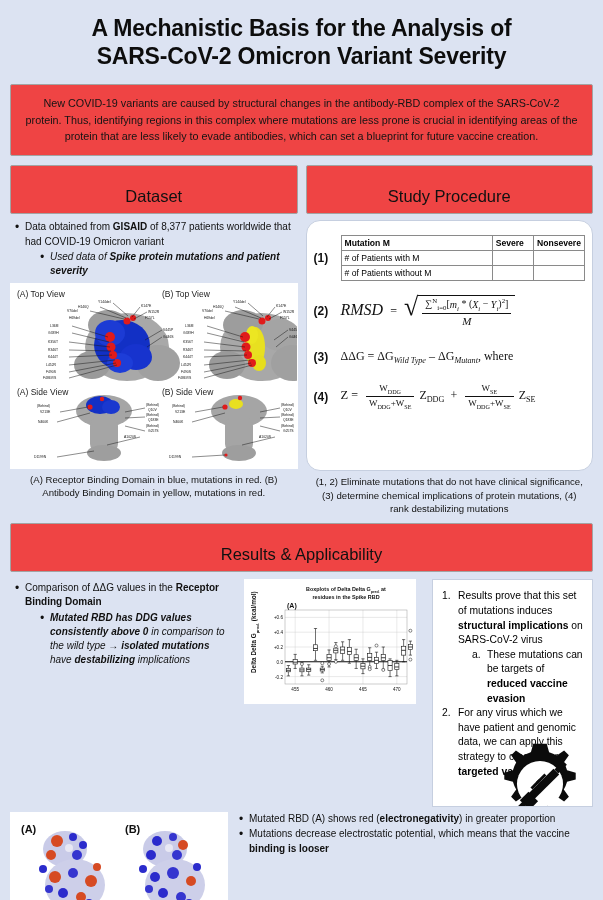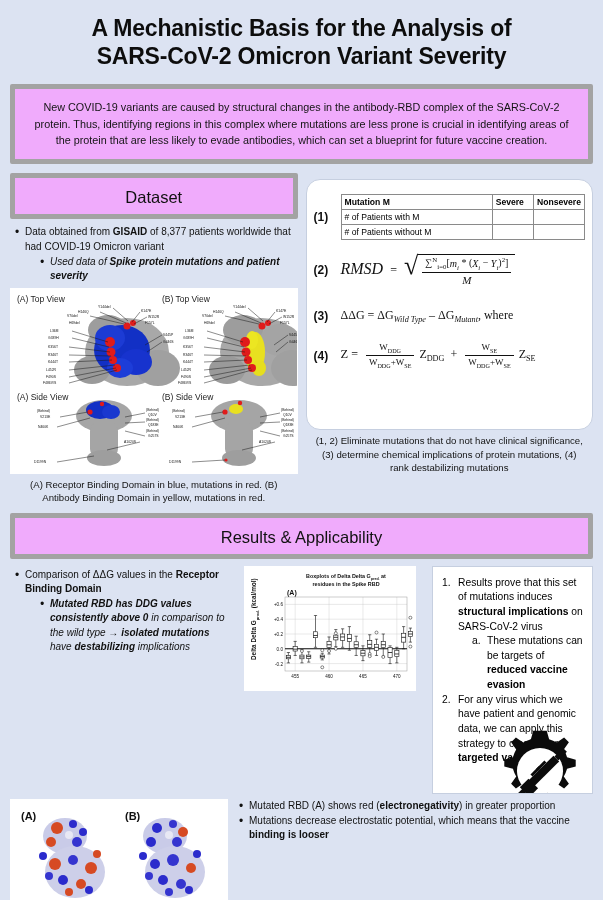--- a/index.html
+++ b/index.html
@@ -19,22 +19,22 @@
   .title-line {
     font-size: 23px;
     font-weight: bold;
     color: #0d0d0d;
     line-height: 1.22;
     letter-spacing: -0.2px;
   }
 
   
   .greenbox {
-    background: #f0abfc;
-    border: 5px solid #a3a3a3;
+    background: #ef4444;
+    border: 1px solid #a3a3a3;
     border-radius: 2px;
   }
   .abstract {
     margin: 6px 10px 0 10px;
     padding: 10px 14px 11px 14px;
     text-align: center;
     font-size: 10.8px;
     line-height: 1.52;
     color: #141414;
   }
@@ -42,21 +42,21 @@
   
   .cols {
     display: flex;
     gap: 8px;
     margin: 9px 10px 0 10px;
   }
   .col { flex: 1 1 0; min-width: 0; }
 
   .section-header {
     text-align: center;
-    padding: 10px 4px 8px 4px;
+    padding: 21px 4px 8px 4px;
     font-size: 16.5px;
     color: #111;
     line-height: 1.1;
   }
 
   .bullets {
     margin-top: 6px;
     font-size: 10px;
     line-height: 1.42;
     color: #111;
@@ -393,20 +393,21 @@
               <text x="157" y="173">D1199N</text>
             </g>
           </g>
         </svg>
       </div>
 
       <div class="caption">(A) Receptor Binding Domain in blue, mutations in red. (B) Antibody Binding Domain in yellow, mutations in red.</div>
     </div>
 
     <div class="col">
+      <div class="greenbox section-header">Study Procedure</div>
 
       <div class="proc-card">
 
         <div class="eq-row" style="margin-top:6px;">
           <div class="eq-num">(1)</div>
           <table class="mtable">
             <tbody>
                 <tr>
               <td>Mutation M</td>
               <td class="sev">Severe</td>

